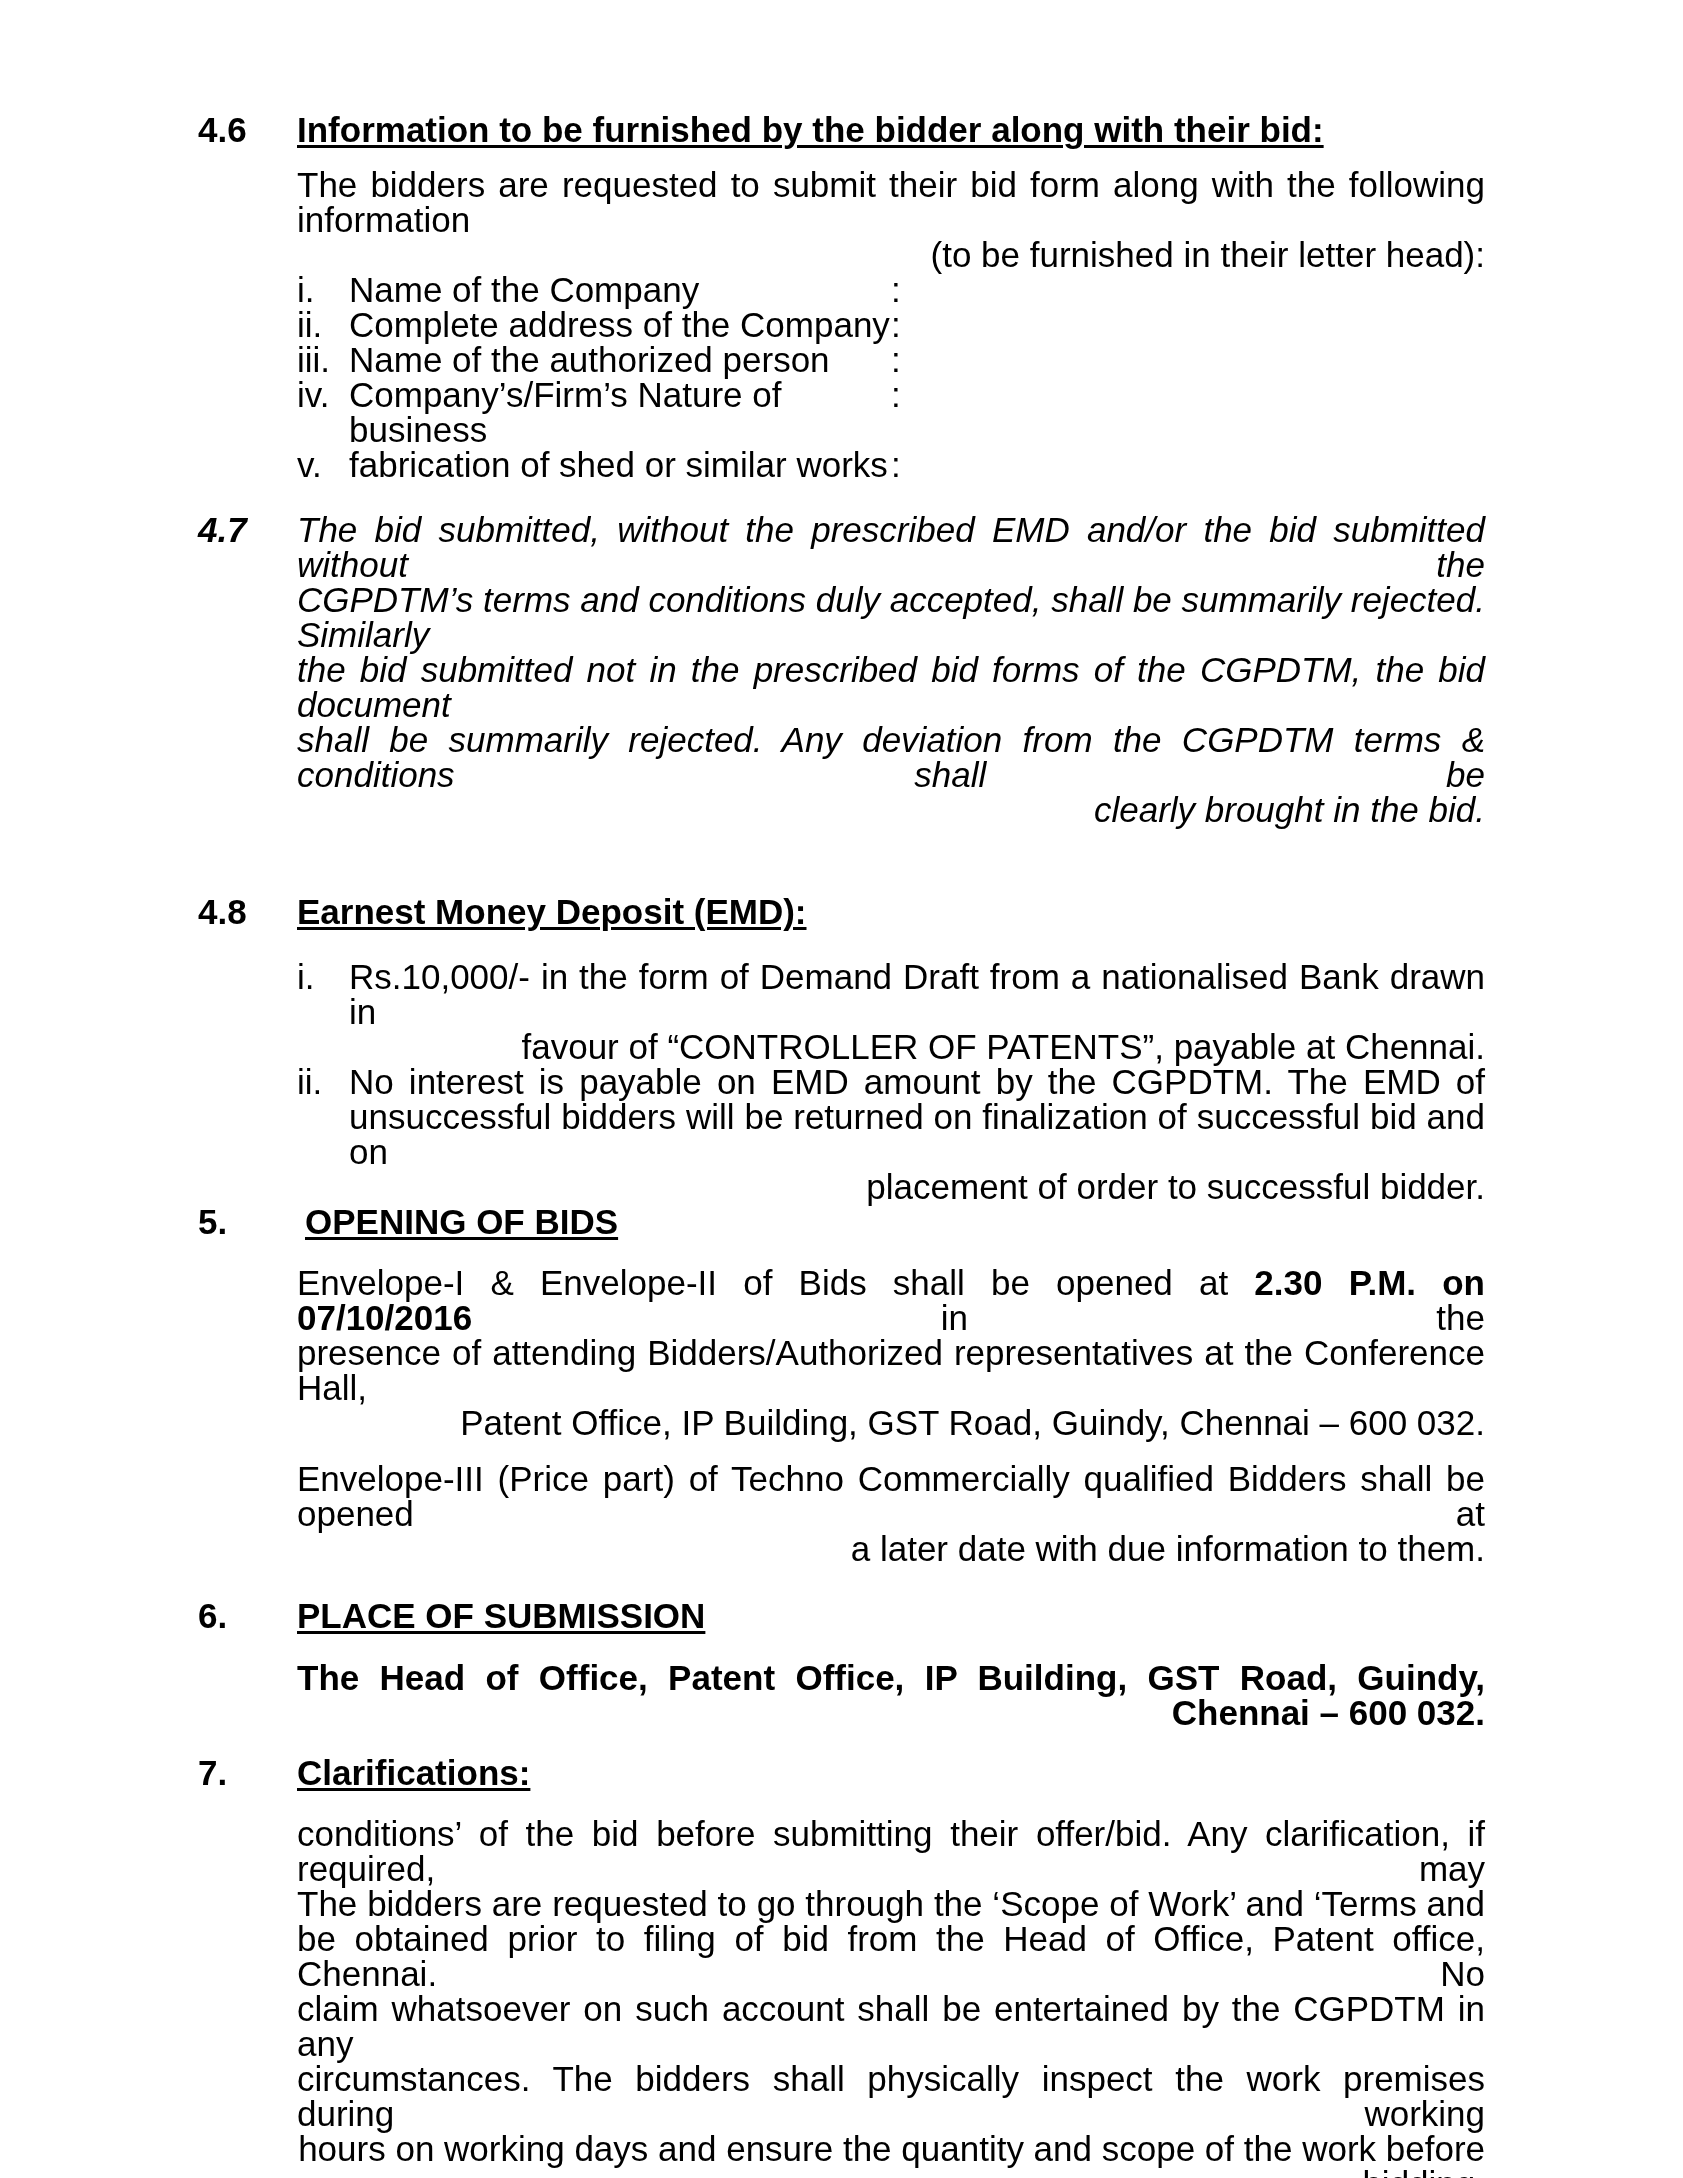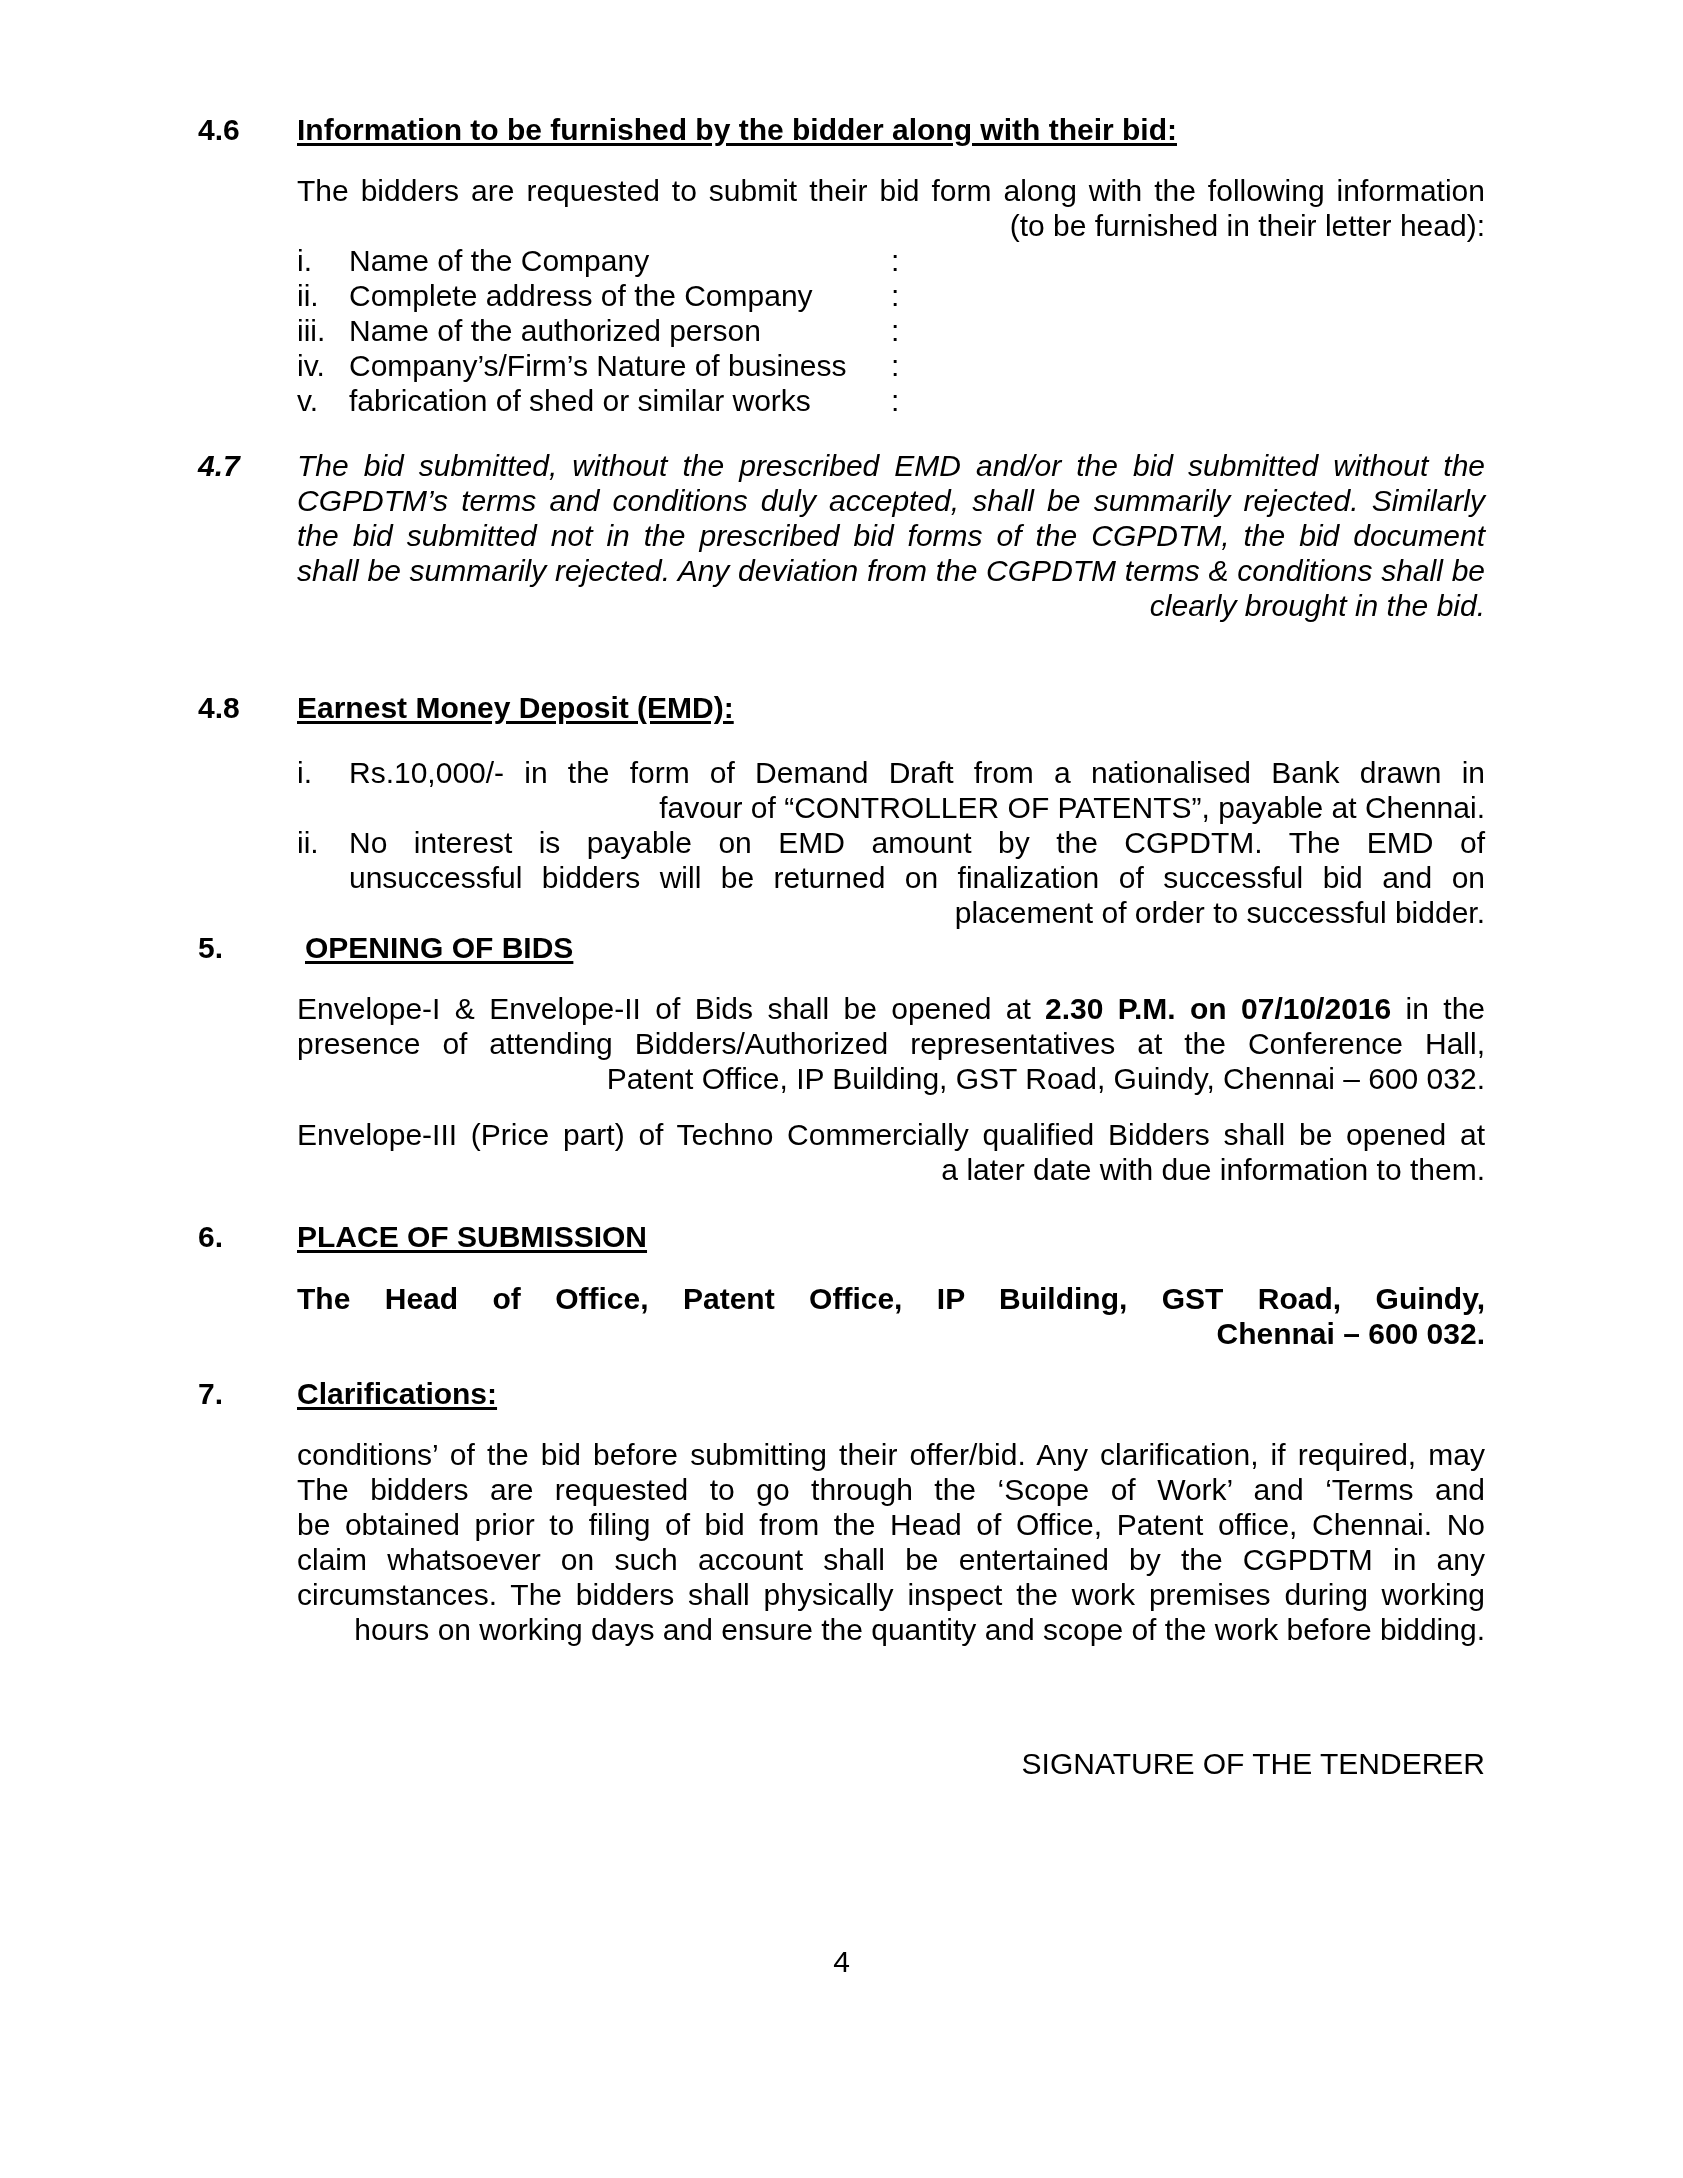--- a/index.html
+++ b/index.html
@@ -9,21 +9,21 @@
   }
   .page {
     position: relative;
     width: 1683px;
     height: 2178px;
     box-sizing: border-box;
     padding: 112px 198px 0 198px;
     background: #ffffff;
     color: #000000;
     font-family: "Liberation Sans", "DejaVu Sans", sans-serif;
-    font-size: 30px;
+    font-size: 35px;
     line-height: 35px;
     overflow: hidden;
   }
   .sec { display: flex; align-items: flex-start; }
   .num { width: 99px; flex: none; font-weight: bold; }
   .body { flex: 1; min-width: 0; }
 
   .heading { font-weight: bold; margin: 0; }
   .heading .u {
     text-decoration: underline;
@@ -42,21 +42,21 @@
   .ilist .txt { width: 542px; flex: none; }
   .ilist .colon { flex: none; }
   .block { display: block; }
 
   
   .li2 { display: flex; align-items: flex-start; }
   .li2 .lbl { width: 52px; flex: none; }
   .li2 .txt { flex: 1; min-width: 0; }
 
   
-  .h46 { margin-bottom: 26px; }
+  .h46 { margin-bottom: 20px; }
   .sec47 { margin-top: 30px; font-style: italic; }
   .sec48 { margin-top: 67px; }
   .h48 { margin-bottom: 30px; }
   .h5  { margin-bottom: 26px; margin-left: 8px; }
   .p5b { margin-top: 21px; }
   .sec6 { margin-top: 32px; }
   .h6  { margin-bottom: 27px; }
   .sec7 { margin-top: 25px; }
   .h7  { margin-bottom: 26px; }
 

